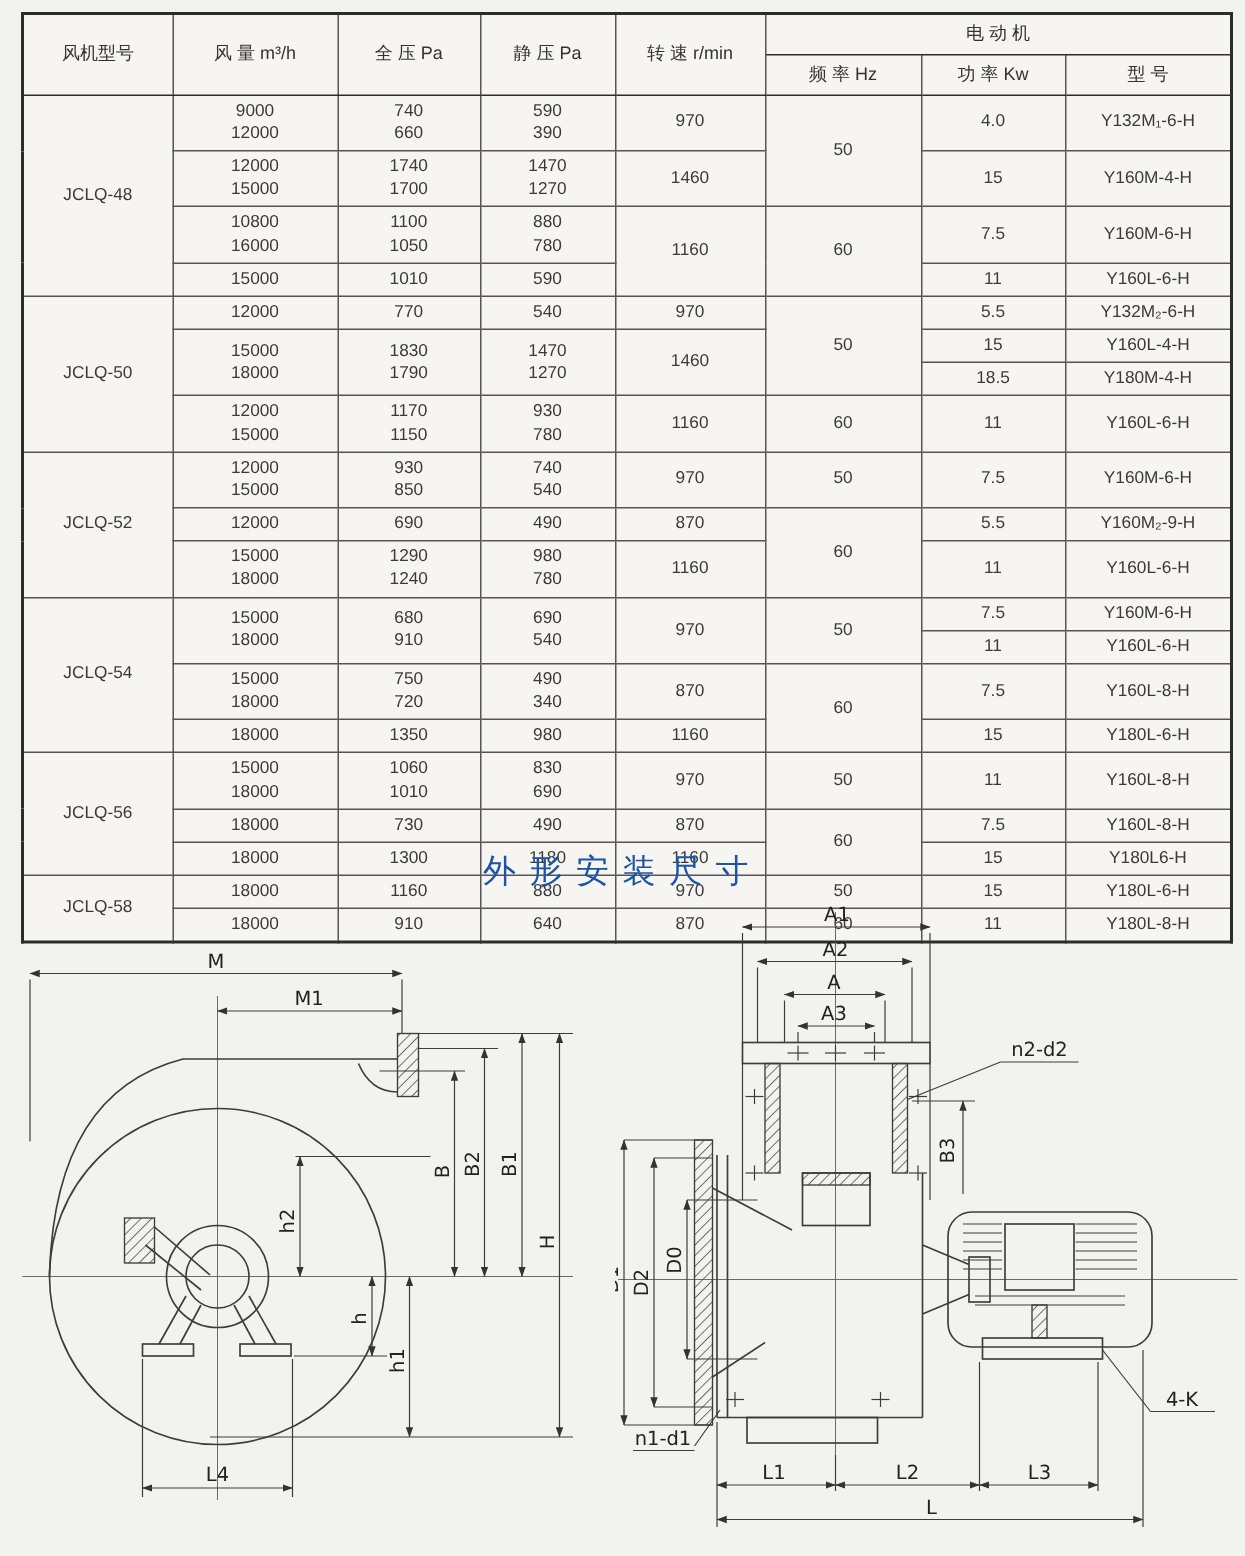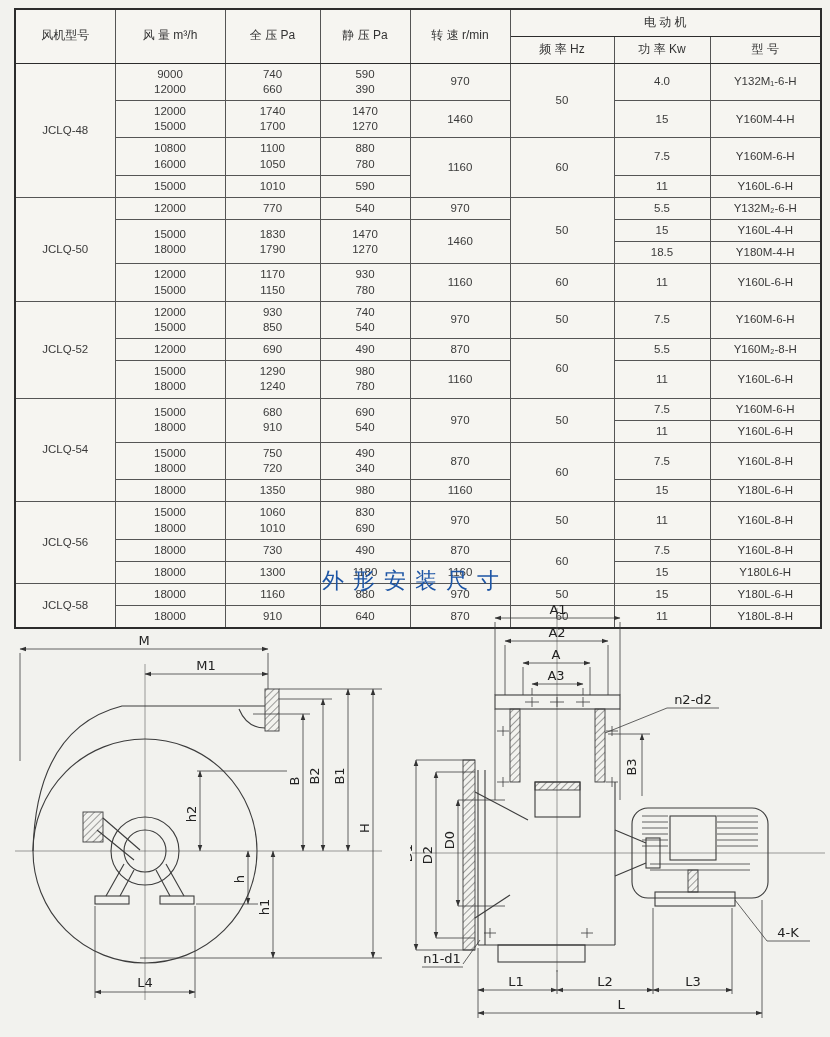--- a/index.html
+++ b/index.html
@@ -164,21 +164,21 @@
           <td>7.5</td>
           <td>Y160M-6-H</td>
         </tr>
         <tr>
           <td>12000</td>
           <td>690</td>
           <td>490</td>
           <td>870</td>
           <td rowspan="2">60</td>
           <td>5.5</td>
-          <td>Y160M₂-8-H</td>
+          <td>Y160M₂-9-H</td>
         </tr>
         <tr>
           <td>15000
 18000</td>
           <td>1290
 1240</td>
           <td>980
 780</td>
           <td>1160</td>
           <td>11</td>

